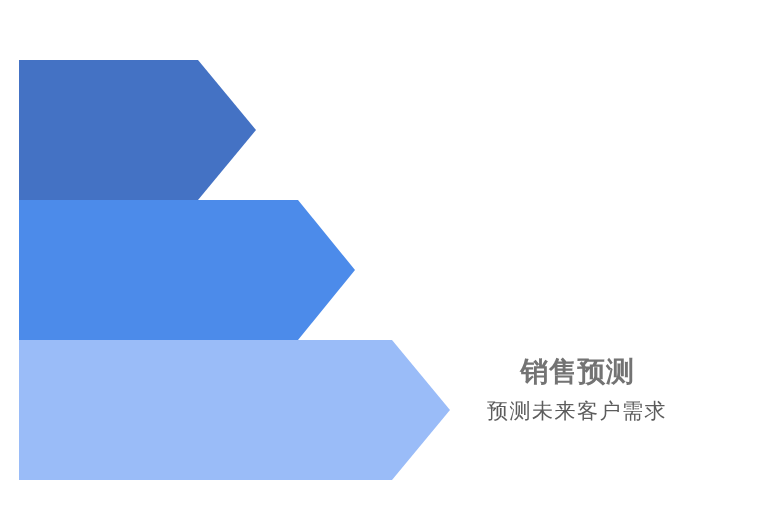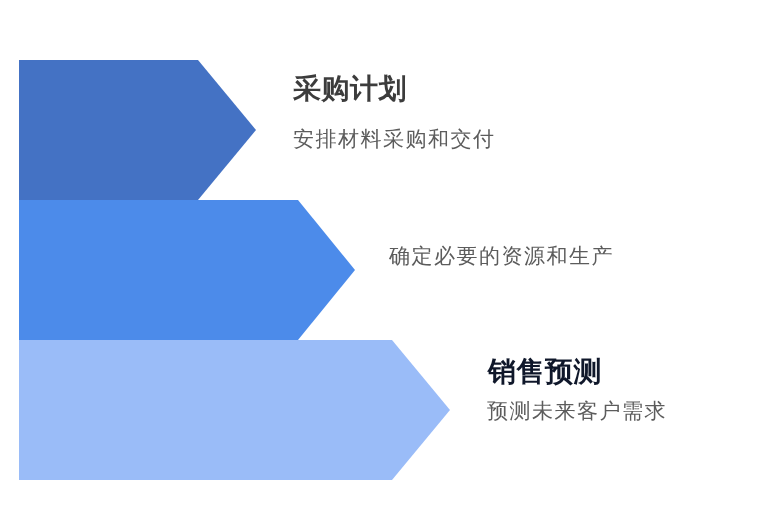--- a/index.html
+++ b/index.html
@@ -45,27 +45,22 @@
 <body>
 
 <div class="canvas">
 
   <svg class="arrows-layer" viewBox="0 0 779 515" xmlns="http://www.w3.org/2000/svg" aria-hidden="true">
     <polygon points="19,60 198,60 256,130 198,200 19,200" fill="#4472C4"></polygon>
     <polygon points="19,200 298,200 355,270 298,340 19,340" fill="#4C8BEA"></polygon>
     <polygon points="19,340 392,340 450,410 392,480 19,480" fill="#9ABCF8"></polygon>
   </svg>
 
-  <div class="step-text" style="left:293px; top:75px;">
-    <div class="step-title" style="color: rgb(60, 60, 60);">采购计划</div>
-    <div class="step-sub" style="margin-top: 25px; color: rgb(92, 92, 92);">安排材料采购和交付</div>
-  </div>
 
   <div class="step-text" style="left:390px; top:214px;">
-    <div class="step-sub" style="margin-top: 31px; margin-left: -1px; color: rgb(92, 92, 92);">确定必要的资源和生产</div>
   </div>
 
   <div class="step-text" style="left:488px; top:358px;">
-    <div class="step-title" style="color: #0f172a;">销售预测</div>
+    <div class="step-title" style="color: #737373; text-align: center;">销售预测</div>
     <div class="step-sub" style="margin-top: 14px; margin-left: -1px; color: rgb(92, 92, 92);">预测未来客户需求</div>
   </div>
 
 </div>
 
 </body></html>

